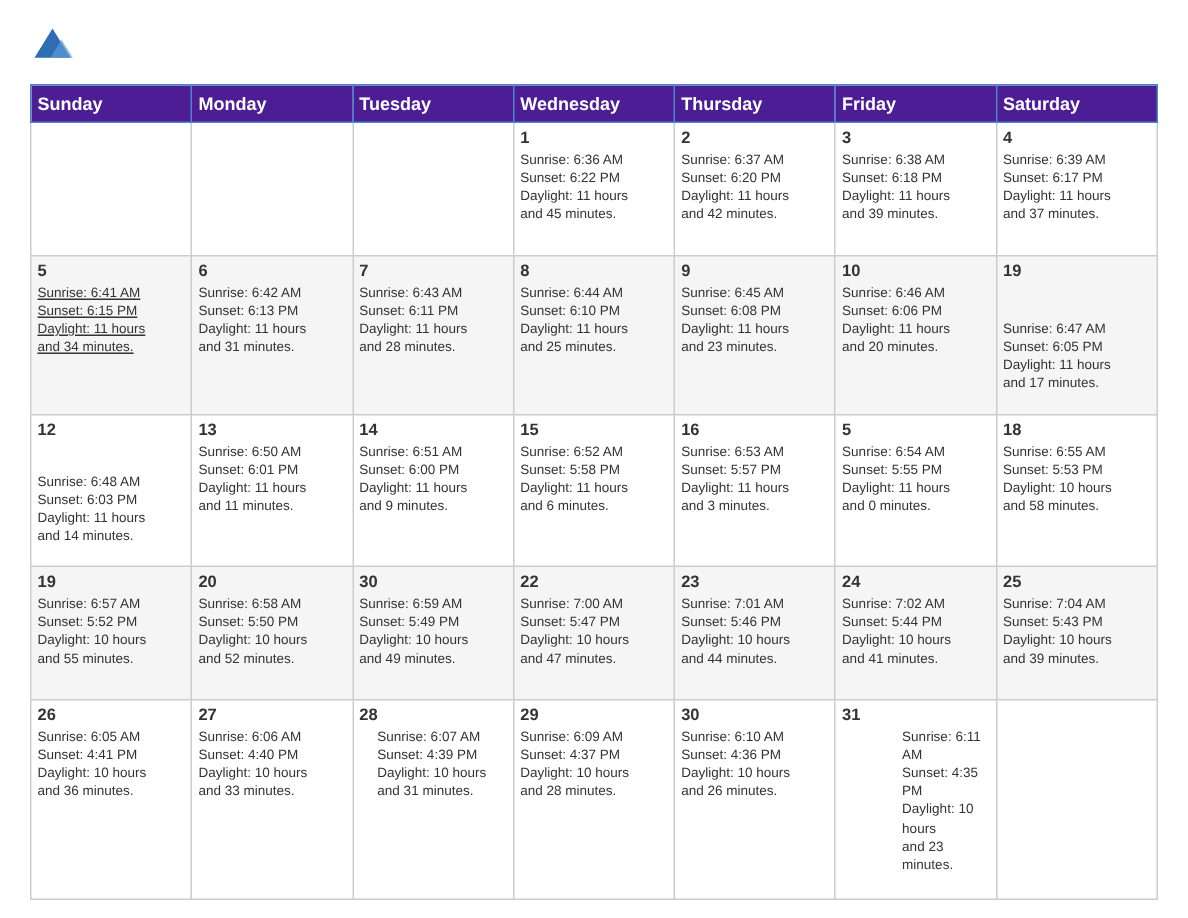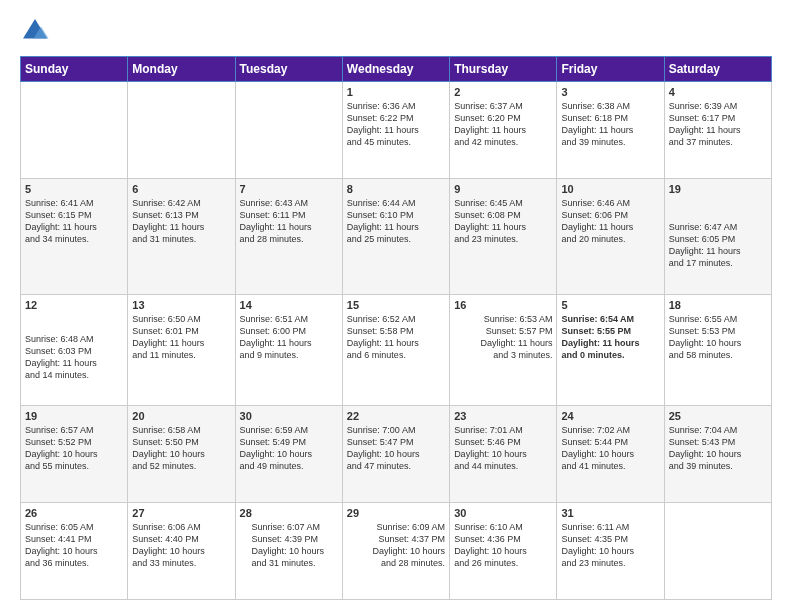--- a/index.html
+++ b/index.html
@@ -163,21 +163,21 @@
             <span class="day-num">4</span>
             <div class="day-info" style="white-space: pre-line;">Sunrise: 6:39 AM
 Sunset: 6:17 PM
 Daylight: 11 hours
 and 37 minutes.</div>
           </td>
         </tr>
         <tr>
           <td>
             <span class="day-num">5</span>
-            <div class="day-info" style="white-space: pre-line;">Sunrise: 6:41 AM
+            <div class="day-info" style="white-space: pre-line; text-decoration: underline;">Sunrise: 6:41 AM
 Sunset: 6:15 PM
 Daylight: 11 hours
 and 34 minutes.</div>
           </td>
           <td>
             <span class="day-num">6</span>
             <div class="day-info" style="white-space: pre-line;">Sunrise: 6:42 AM
 Sunset: 6:13 PM
 Daylight: 11 hours
 and 31 minutes.</div>
@@ -242,28 +242,28 @@
           </td>
           <td>
             <span class="day-num">15</span>
             <div class="day-info" style="white-space: pre-line;">Sunrise: 6:52 AM
 Sunset: 5:58 PM
 Daylight: 11 hours
 and 6 minutes.</div>
           </td>
           <td>
             <span class="day-num">16</span>
-            <div class="day-info" style="white-space: pre-line; text-align: right;">Sunrise: 6:53 AM
+            <div class="day-info" style="white-space: pre-line;">Sunrise: 6:53 AM
 Sunset: 5:57 PM
 Daylight: 11 hours
 and 3 minutes.</div>
           </td>
           <td>
             <span class="day-num">5</span>
-            <div class="day-info" style="white-space: pre-line; font-weight: bold;">Sunrise: 6:54 AM
+            <div class="day-info" style="white-space: pre-line;">Sunrise: 6:54 AM
 Sunset: 5:55 PM
 Daylight: 11 hours
 and 0 minutes.</div>
           </td>
           <td>
             <span class="day-num">18</span>
             <div class="day-info" style="white-space: pre-line;">Sunrise: 6:55 AM
 Sunset: 5:53 PM
 Daylight: 10 hours
 and 58 minutes.</div>
@@ -337,35 +337,35 @@
           </td>
           <td>
             <span class="day-num">28</span>
             <div class="day-info" style="white-space: pre-line; margin-left: 12px;">Sunrise: 6:07 AM
 Sunset: 4:39 PM
 Daylight: 10 hours
 and 31 minutes.</div>
           </td>
           <td>
             <span class="day-num">29</span>
-            <div class="day-info" style="white-space: pre-line; text-align: right;">Sunrise: 6:09 AM
+            <div class="day-info" style="white-space: pre-line;">Sunrise: 6:09 AM
 Sunset: 4:37 PM
 Daylight: 10 hours
 and 28 minutes.</div>
           </td>
           <td>
             <span class="day-num">30</span>
             <div class="day-info" style="white-space: pre-line;">Sunrise: 6:10 AM
 Sunset: 4:36 PM
 Daylight: 10 hours
 and 26 minutes.</div>
           </td>
           <td>
             <span class="day-num">31</span>
-            <div class="day-info" style="white-space: pre-line;">Sunrise: 6:11 AM
+            <div class="day-info" style="white-space: pre-line; margin-left: 40px;">Sunrise: 6:11 AM
 Sunset: 4:35 PM
 Daylight: 10 hours
 and 23 minutes.</div>
           </td>
           <td class="empty"></td>
         </tr>
       </tbody>
   </table>
 </div>
 

